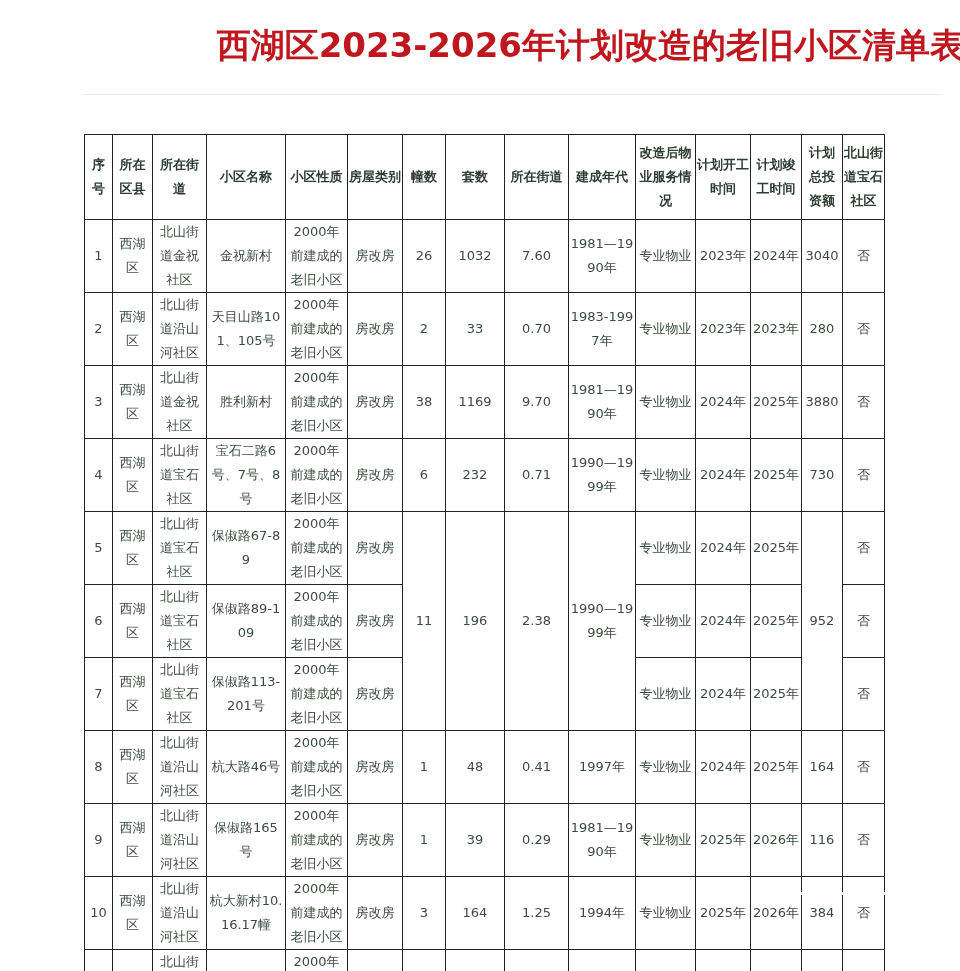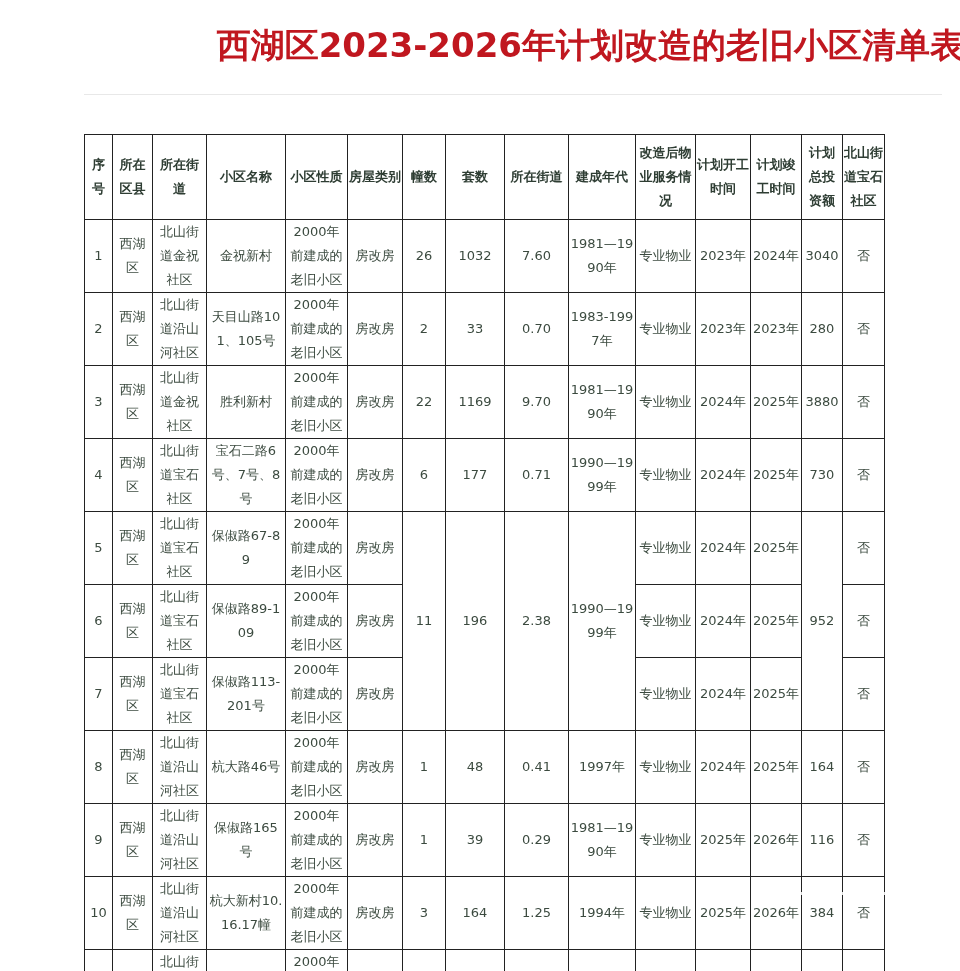--- a/index.html
+++ b/index.html
@@ -179,40 +179,40 @@
       <td>否</td>
     </tr>
 
     <tr class="body-row">
       <td>3</td>
       <td>西湖区</td>
       <td>北山街道金祝社区</td>
       <td>胜利新村</td>
       <td>2000年前建成的老旧小区</td>
       <td>房改房</td>
-      <td>22</td>
+      <td>38</td>
       <td>1169</td>
       <td>9.70</td>
       <td>1981—1990年</td>
       <td>专业物业</td>
       <td>2024年</td>
       <td>2025年</td>
       <td>3880</td>
       <td>否</td>
     </tr>
 
     <tr class="body-row">
       <td>4</td>
       <td>西湖区</td>
       <td>北山街道宝石社区</td>
       <td>宝石二路6号、7号、8号</td>
       <td>2000年前建成的老旧小区</td>
       <td>房改房</td>
       <td>6</td>
-      <td>177</td>
+      <td>232</td>
       <td>0.71</td>
       <td>1990—1999年</td>
       <td>专业物业</td>
       <td>2024年</td>
       <td>2025年</td>
       <td>730</td>
       <td>否</td>
     </tr>
 
     <tr class="body-row">

